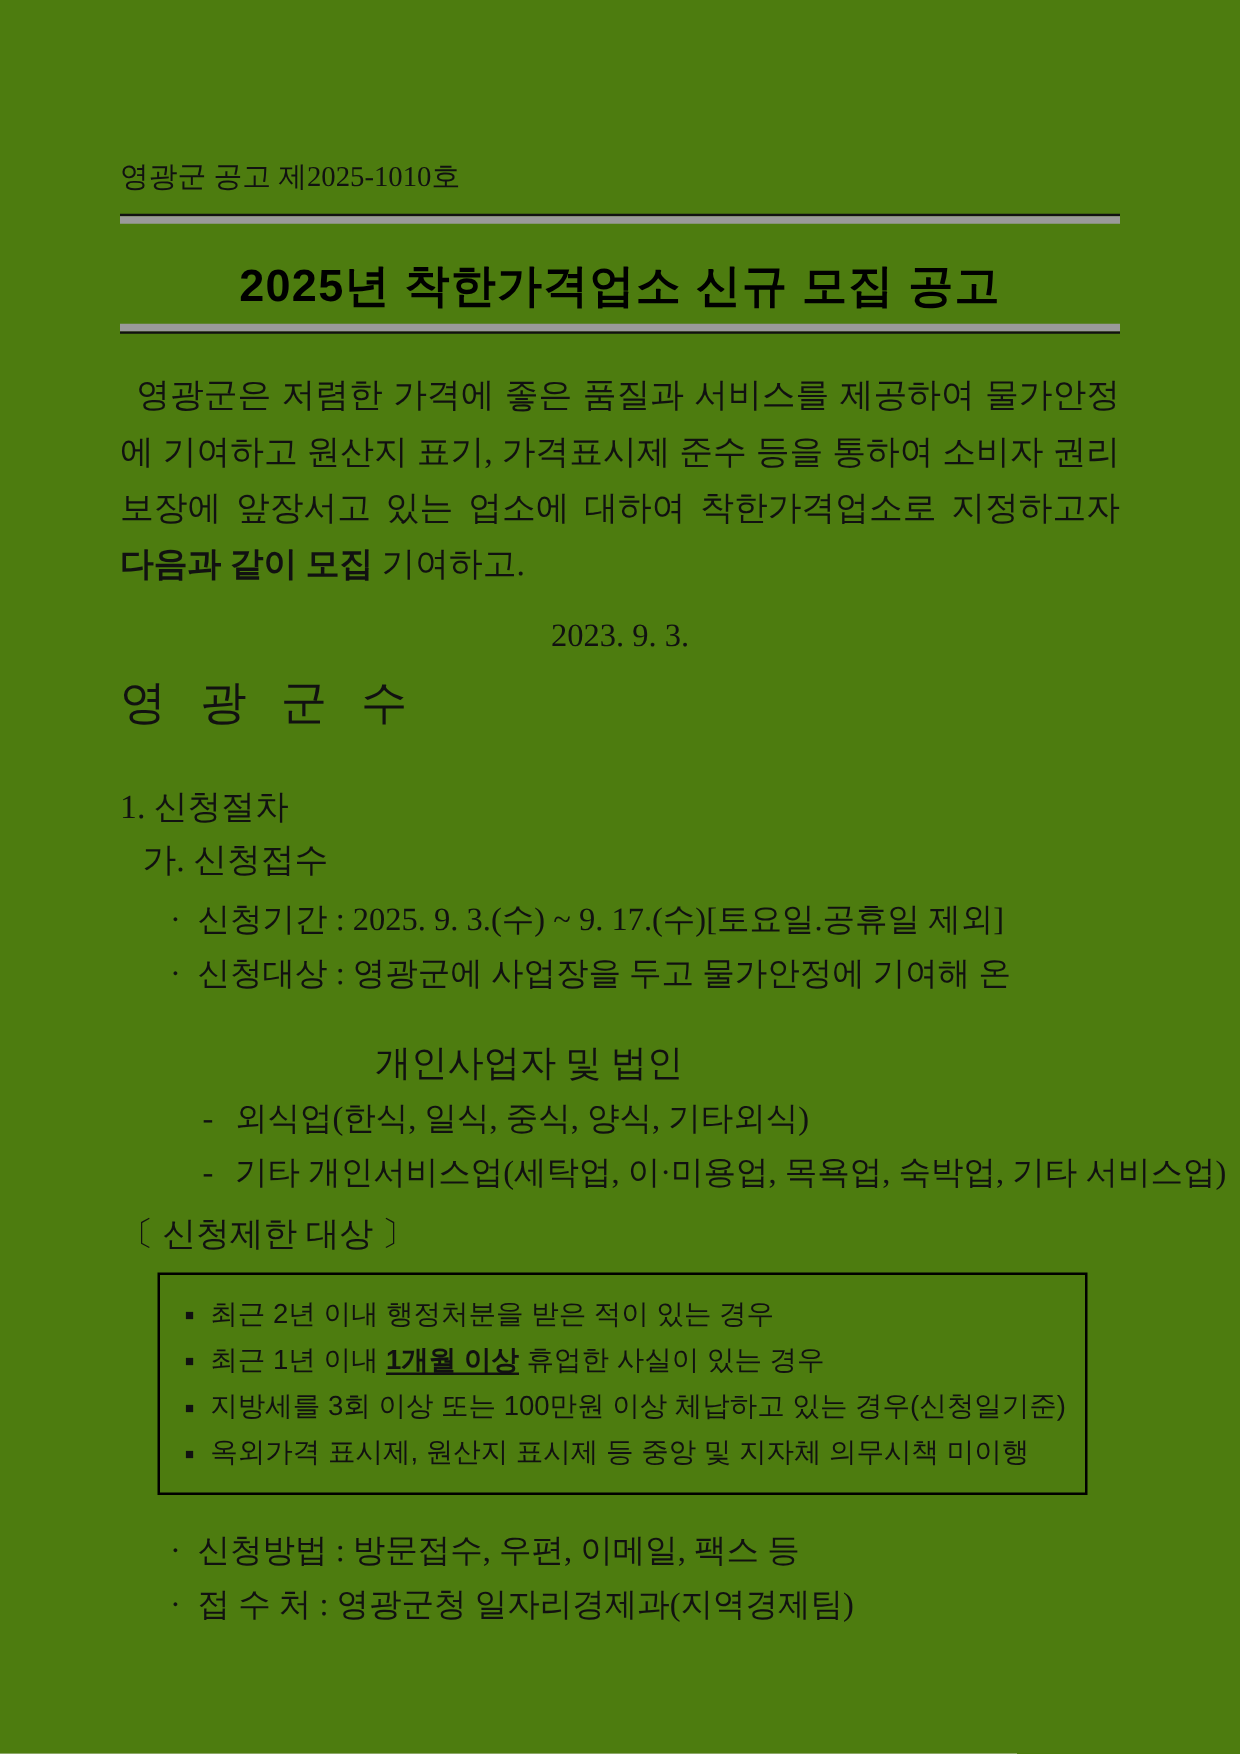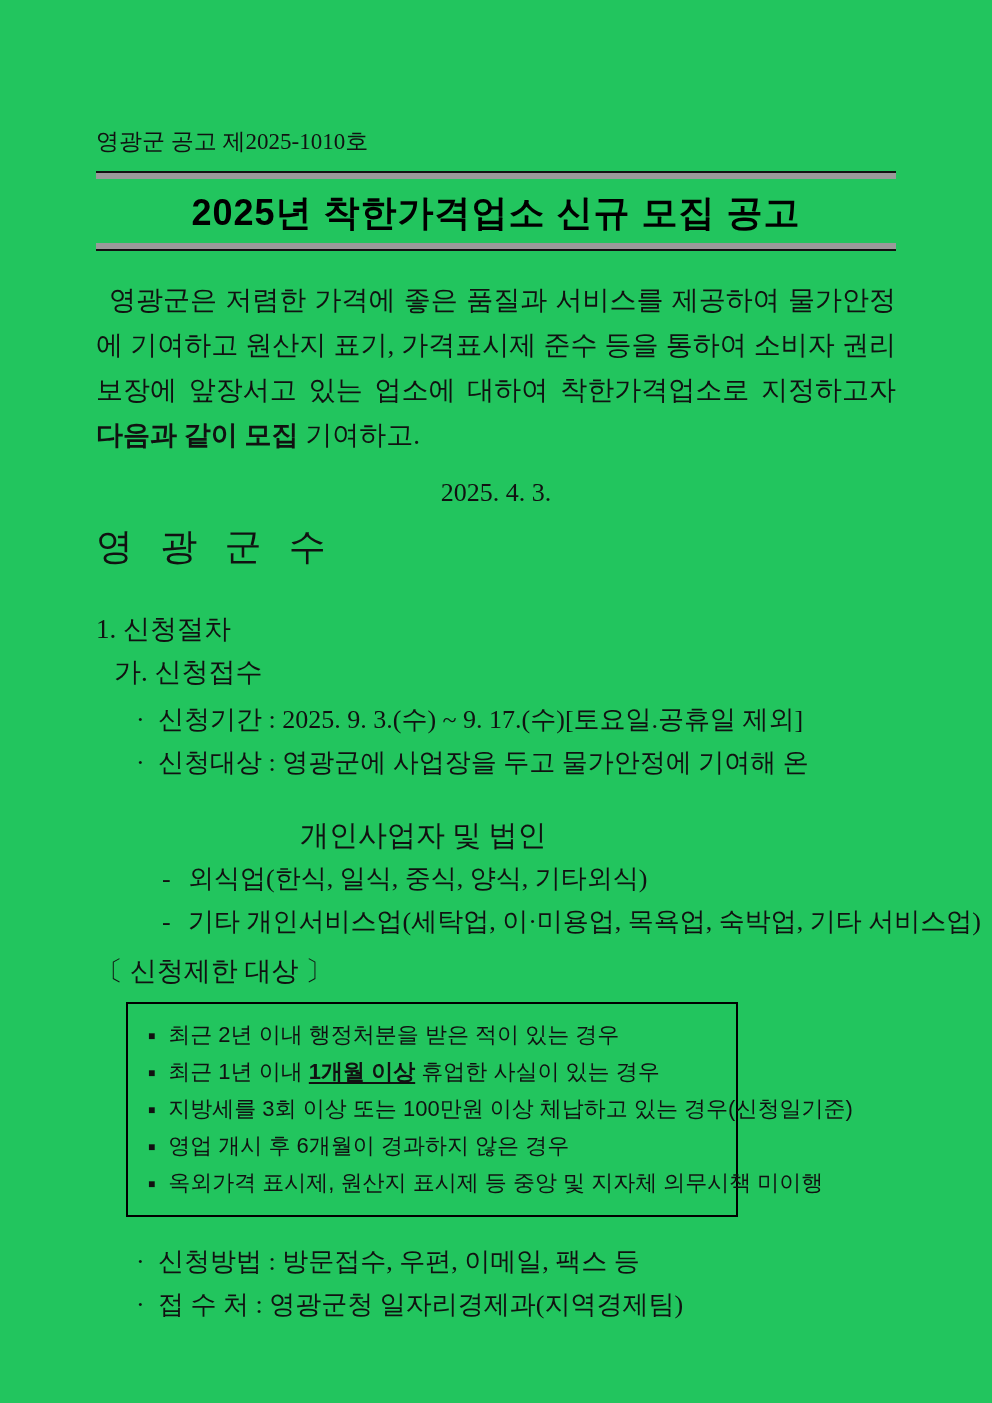--- a/index.html
+++ b/index.html
@@ -1,35 +1,35 @@
 <!DOCTYPE html>
 <html><head>
 <meta charset="utf-8">
 <style>
   html, body { margin: 0; padding: 0; background: #e8e8e8; }
   .page {
     position: relative;
     width: 992px;
     height: 1403px;
     margin: 0 auto;
-    background: #22c55e;
+    background: #4d7c0f;
     box-sizing: border-box;
     padding: 128px 96px 0 96px;
     overflow: hidden;
     font-family: "Liberation Serif", "DejaVu Serif", serif;
     color: #111111;
   }
 
   .doc-number { font-size: 23px; line-height: 28px; }
 
   .banner { margin-top: 15px; border-top: 2px solid #111; border-bottom: 2px solid #111; }
   .banner-inner {
     border-top: 6px solid #9a9a9a;
     border-bottom: 6px solid #9a9a9a;
-    padding: 13px 0 9px 0;
+    padding: 29px 0 9px 0;
     text-align: center;
   }
   .banner-title {
     font-family: "Liberation Sans", "DejaVu Sans", sans-serif;
     font-weight: 800;
     font-size: 36px;
     line-height: 42px;
     letter-spacing: 1px;
     color: #000;
   }
@@ -62,21 +62,21 @@
   .bullet-mark  { display: inline-block; width: 22px; }
   .bullet-cont  { margin-left: 204px; font-size: 29px; line-height: 43px; margin-top: 30px; }
   .dash-line    { margin-left: 66px; font-size: 26px; line-height: 43px; white-space: nowrap; }
   .dash-mark    { display: inline-block; width: 26px; }
 
   .restrict-heading { margin-top: 8px; font-size: 27px; line-height: 40px; }
 
   .restrict-box {
     margin-top: 11px;
     margin-left: 30px;
-    width: 612px;
+    width: 744px;
     box-sizing: border-box;
     border: 2px solid #000;
     padding: 13px 8px 13px 20px;
     font-family: "Liberation Sans", "DejaVu Sans", sans-serif;
   }
   .restrict-item { font-size: 22px; line-height: 35px; white-space: nowrap; }
   .sq { font-size: 12px; margin-right: 13px; vertical-align: 2px; }
   .restrict-item .bu { font-weight: bold; text-decoration: underline; text-underline-offset: 3px; }
 
   .footer-block { margin-top: 23px; }
@@ -89,21 +89,21 @@
   <div class="doc-number">영광군 공고 제2025-1010호</div>
 
   <div class="banner">
     <div class="banner-inner">
       <div class="banner-title">2025년 착한가격업소 신규 모집 공고</div>
     </div>
   </div>
 
   <div class="intro"><span>영광군은 저렴한 가격에 좋은 품질과 서비스를 제공하여 물가안정에 기여하고 원산지 표기, 가격표시제 준수 등을 통하여 소비자 권리 보장에 앞장서고 있는 업소에 대하여 착한가격업소로 지정하고자 </span><span class="b">다음과 같이 모집</span><span> 기여하고.</span></div>
 
-  <div class="date-line">2025. 4. 3.</div>
+  <div class="date-line">2023. 9. 3.</div>
 
   <div class="signature">영 광 군 수</div>
 
   <div class="sec-heading">1. 신청절차</div>
   <div class="sub-heading">가. 신청접수</div>
 
   <div class="bullet-block">
     <div class="bullet-line">
       <span class="bullet-mark">·</span><span>신청기간 : 2025. 9. 3.(수) ~ 9. 17.(수)[토요일.공휴일 제외]</span>
     </div>
@@ -116,21 +116,20 @@
         <div class="dash-line"><span class="dash-mark">-</span><span>기타 개인서비스업(세탁업, 이·미용업, 목욕업, 숙박업, 기타 서비스업)</span></div>
       </div>
   </div>
 
   <div class="restrict-heading">〔 신청제한 대상 〕</div>
 
   <div class="restrict-box">
       <div class="restrict-item"><span class="sq">■</span><span>최근 2년 이내 행정처분을 받은 적이 있는 경우</span></div>
       <div class="restrict-item"><span class="sq">■</span><span>최근 1년 이내 </span><span class="b bu">1개월 이상</span><span> 휴업한 사실이 있는 경우</span></div>
       <div class="restrict-item"><span class="sq">■</span><span>지방세를 3회 이상 또는 100만원 이상 체납하고 있는 경우(신청일기준)</span></div>
-      <div class="restrict-item"><span class="sq">■</span><span>영업 개시 후 6개월이 경과하지 않은 경우</span></div>
       <div class="restrict-item"><span class="sq">■</span><span>옥외가격 표시제, 원산지 표시제 등 중앙 및 지자체 의무시책 미이행</span></div>
     </div>
 
   <div class="footer-block">
     <div class="bullet-line">
       <span class="bullet-mark">·</span><span>신청방법 : 방문접수, 우편, 이메일, 팩스 등</span>
     </div>
     <div class="bullet-line">
       <span class="bullet-mark">·</span><span>접 수 처 : 영광군청 일자리경제과(지역경제팀)</span>
     </div>

